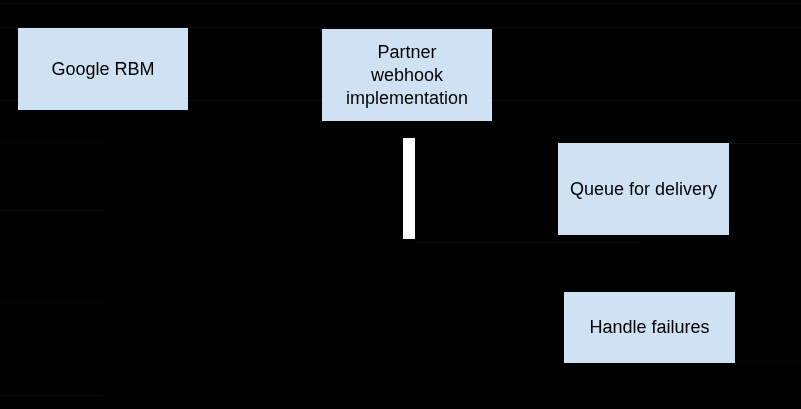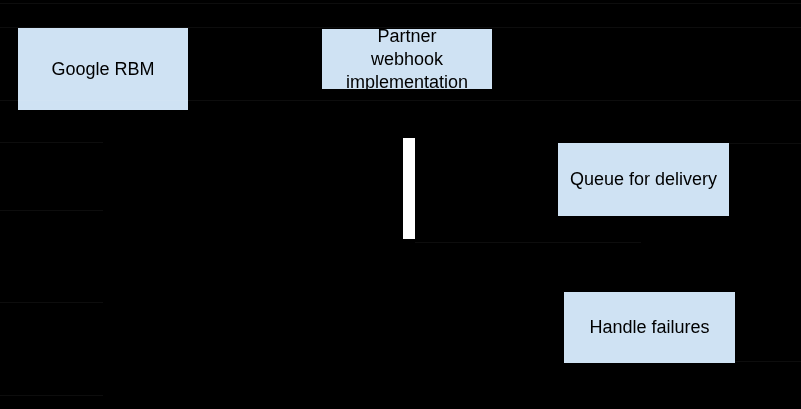--- a/index.html
+++ b/index.html
@@ -21,22 +21,22 @@
     color: var(--node-text, #000000);
     display: flex;
     align-items: center;
     justify-content: center;
     text-align: center;
     font-size: 18px;
     line-height: 23px;
     box-sizing: border-box;
   }
   .node-google-rbm      { left: 18px;  top: 28px;  width: 170px; height: 82px; }
-  .node-partner-webhook { left: 322px; top: 29px;  width: 170px; height: 60px; padding: 0 22px; }
-  .node-queue           { left: 558px; top: 143px; width: 171px; height: 73px; }
+  .node-partner-webhook { left: 322px; top: 29px;  width: 170px; height: 92px; padding: 0 22px; }
+  .node-queue           { left: 558px; top: 143px; width: 171px; height: 92px; }
   .node-handle-failures { left: 564px; top: 292px; width: 171px; height: 71px; text-align: center; }
   .activation-bar {
     position: absolute;
     left: 403px;
     top: 138px;
     width: 12px;
     height: 101px;
     background: var(--activation-fill, #ffffff);
   }
   .faint-line {

